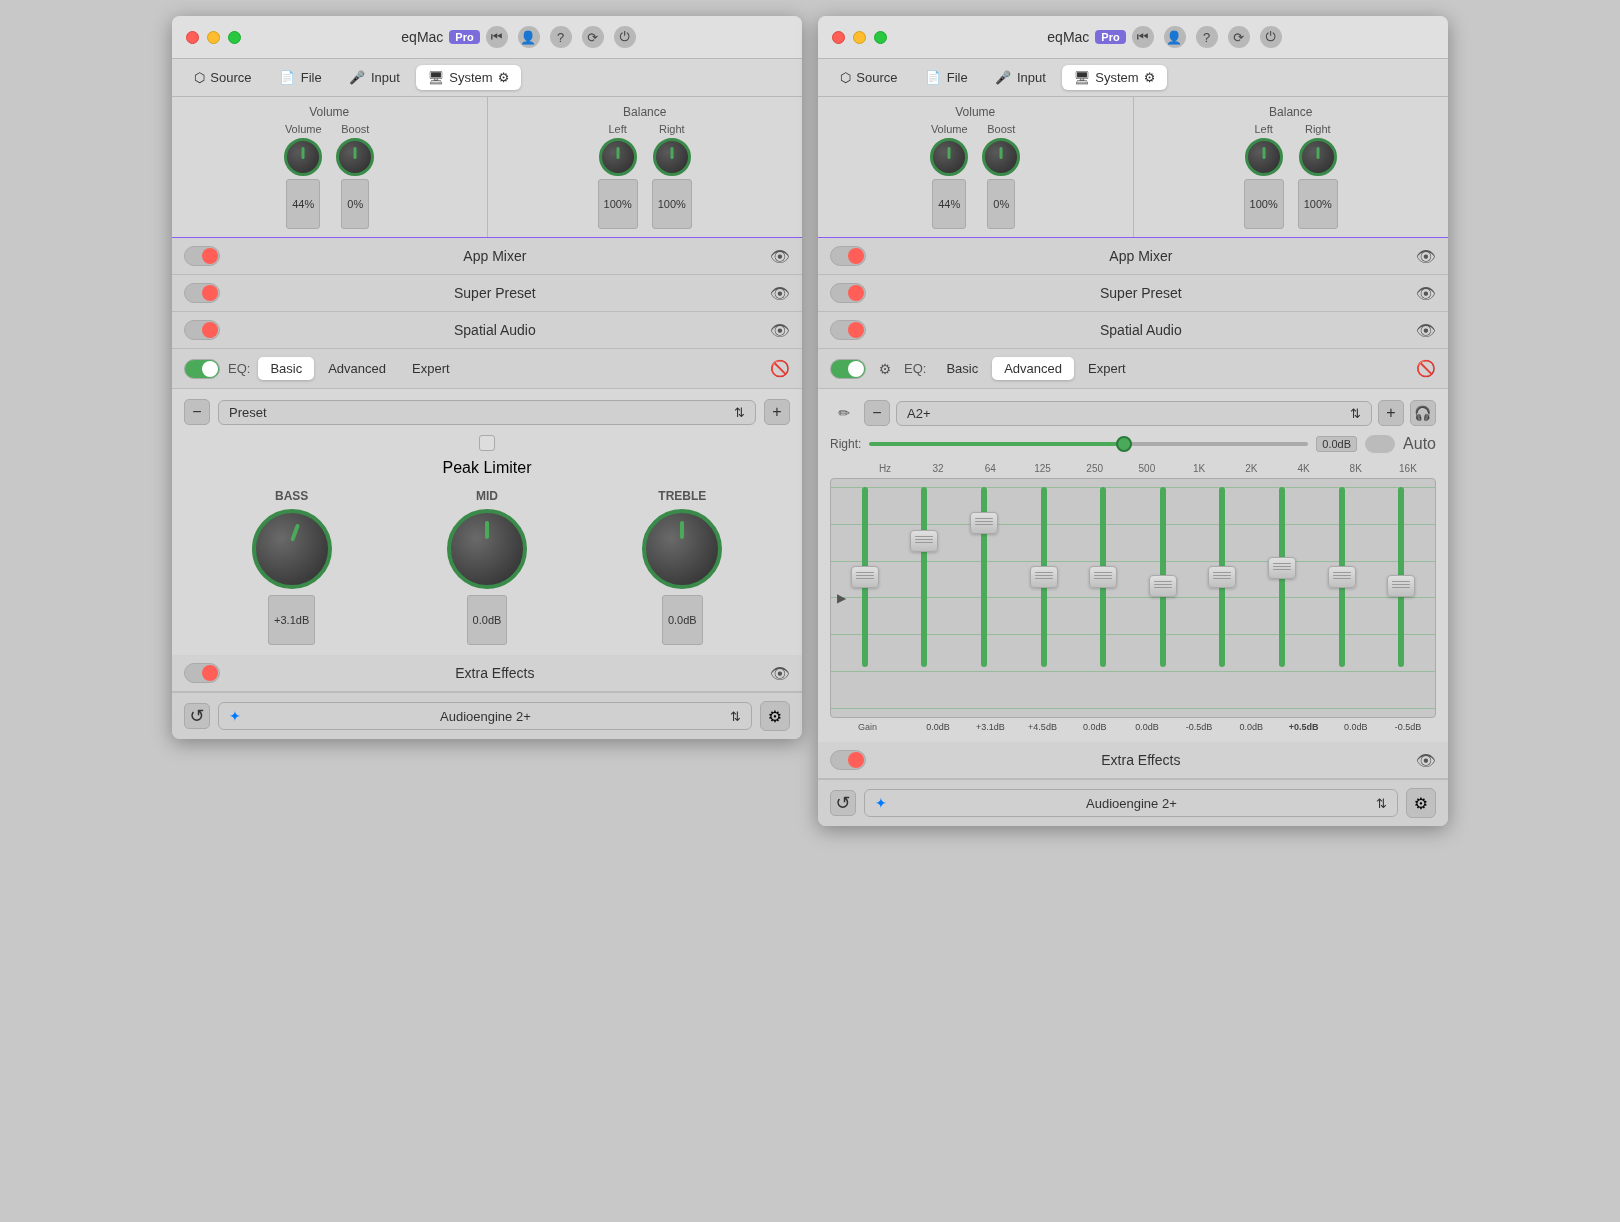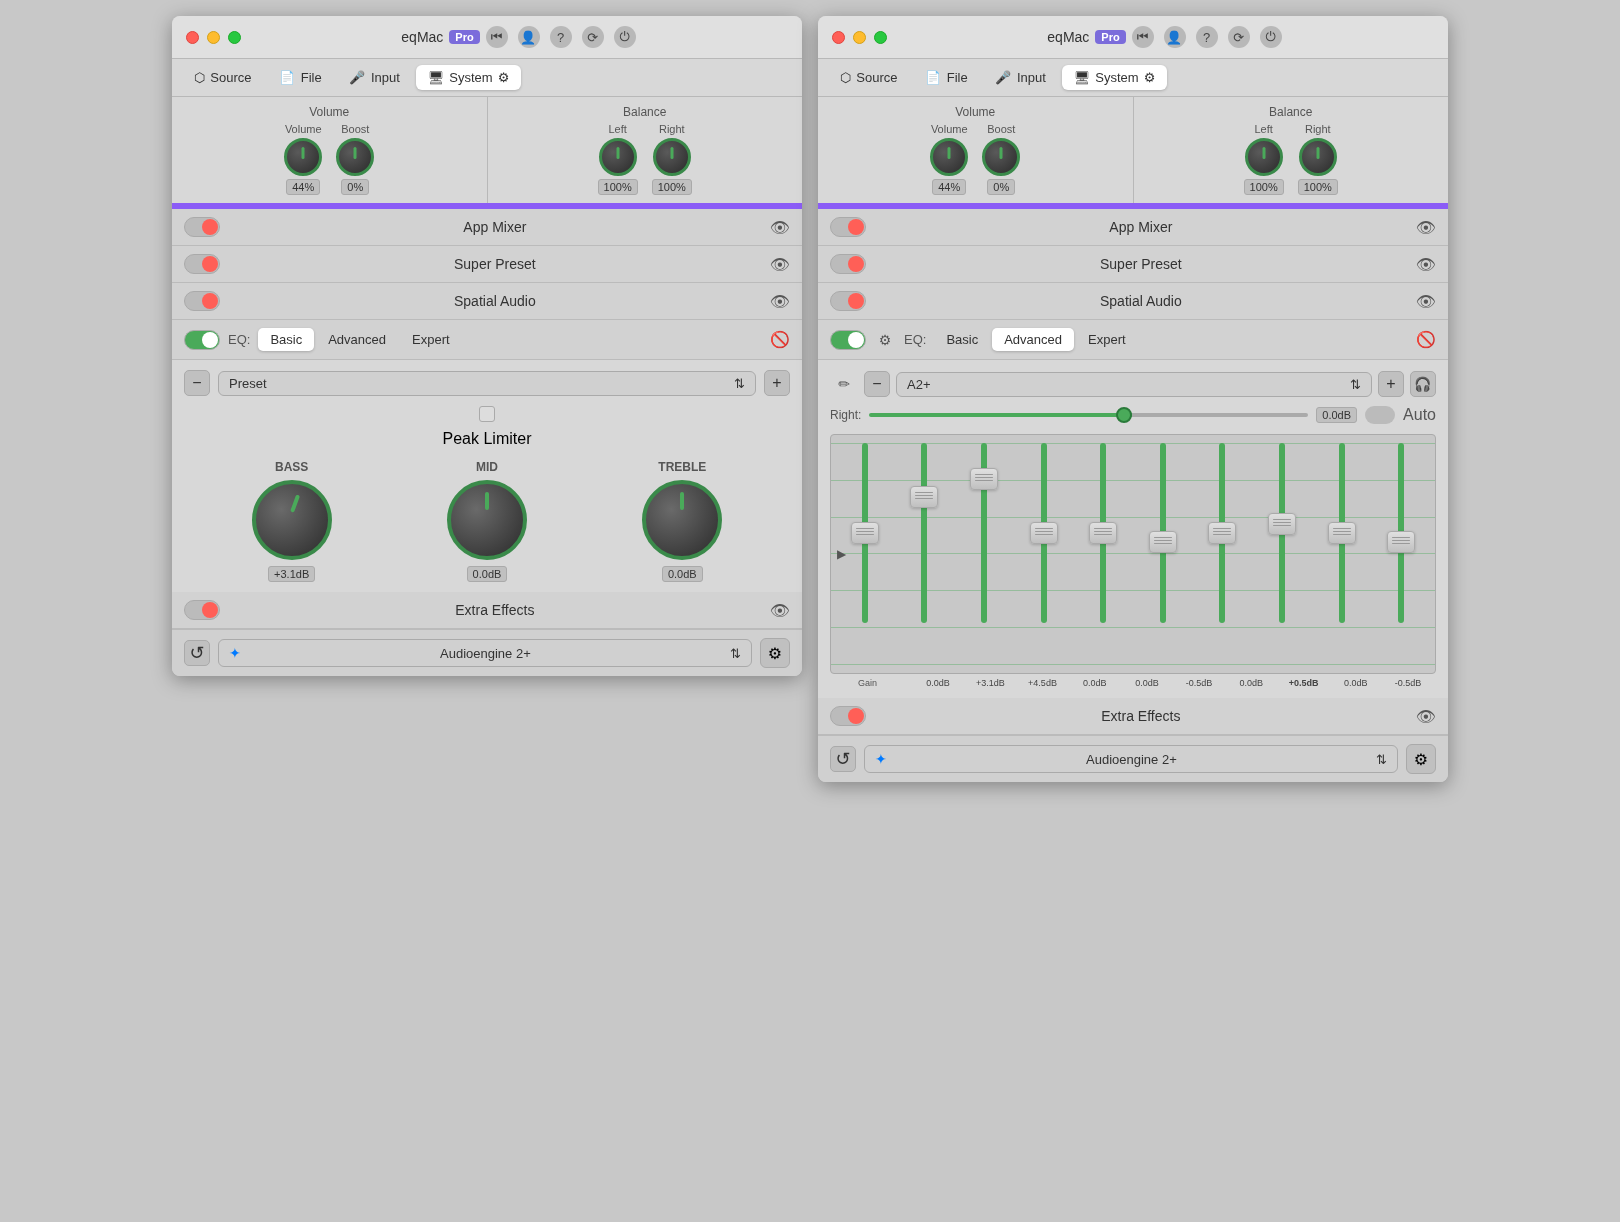--- a/index.html
+++ b/index.html
@@ -83,21 +83,21 @@
       color: #333;
       display: flex; align-items: center; gap: 5px;
     }
     .source-tab.active {
       background: white;
       box-shadow: 0 1px 3px rgba(0,0,0,0.2);
     }
     .volume-balance-section {
       display: flex;
       background: #d8d8d8;
-      border-bottom: 6px solid #8b5cf6;
+      border-bottom: 1px solid #8b5cf6;
       justify-content: flex-end;
     }
     .vol-section, .bal-section {
       flex: 1;
       padding: 8px 12px;
       text-align: center;
     }
     .vol-section { border-right: 1px solid #b8b8b8; }
     .section-label {
       font-size: 12px;
@@ -140,21 +140,21 @@
       position: absolute;
       top: 6px;
       left: 50%;
       transform: translateX(-50%);
     }
     .knob-value {
       font-size: 11px;
       background: #c0c0c0;
       border: 1px solid #aaa;
       border-radius: 3px;
-      padding: 1px 5px;
+      padding: 18px 5px;
       color: #333;
     }
     .feature-row {
       display: flex;
       align-items: center;
       padding: 8px 12px;
       background: #d2d2d2;
       border-bottom: 1px solid #bbb;
     }
     .toggle-switch {
@@ -767,20 +767,33 @@
       <div class="global-slider">
         <div class="slider-thumb"></div>
       </div>
       <span class="db-value">0.0dB</span>
       <div class="auto-toggle"></div>
       <span class="auto-label">Auto</span>
     </div>
 
     <div style="position:relative;">
 
+      <div style="display:flex; padding: 0 2px 4px 28px; gap:0;">
+        <span style="font-size:10px;color:#666;width:54px;text-align:center;">Hz</span>
+        <span style="font-size:10px;color:#666;flex:1;text-align:center;">32</span>
+        <span style="font-size:10px;color:#666;flex:1;text-align:center;">64</span>
+        <span style="font-size:10px;color:#666;flex:1;text-align:center;">125</span>
+        <span style="font-size:10px;color:#666;flex:1;text-align:center;">250</span>
+        <span style="font-size:10px;color:#666;flex:1;text-align:center;">500</span>
+        <span style="font-size:10px;color:#666;flex:1;text-align:center;">1K</span>
+        <span style="font-size:10px;color:#666;flex:1;text-align:center;">2K</span>
+        <span style="font-size:10px;color:#666;flex:1;text-align:center;">4K</span>
+        <span style="font-size:10px;color:#666;flex:1;text-align:center;">8K</span>
+        <span style="font-size:10px;color:#666;flex:1;text-align:center;">16K</span>
+      </div>
 
       <div class="eq-graph">
 
         <div class="eq-grid-lines">
           <div class="eq-grid-line"></div>
           <div class="eq-grid-line"></div>
           <div class="eq-grid-line"></div>
           <div class="eq-grid-line"></div>
           <div class="eq-grid-line"></div>
           <div class="eq-grid-line"></div>

